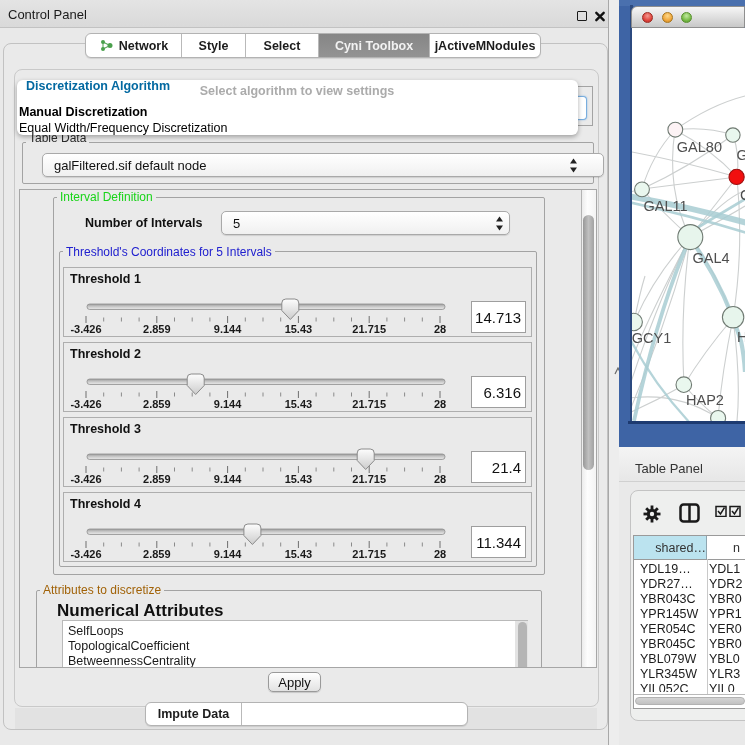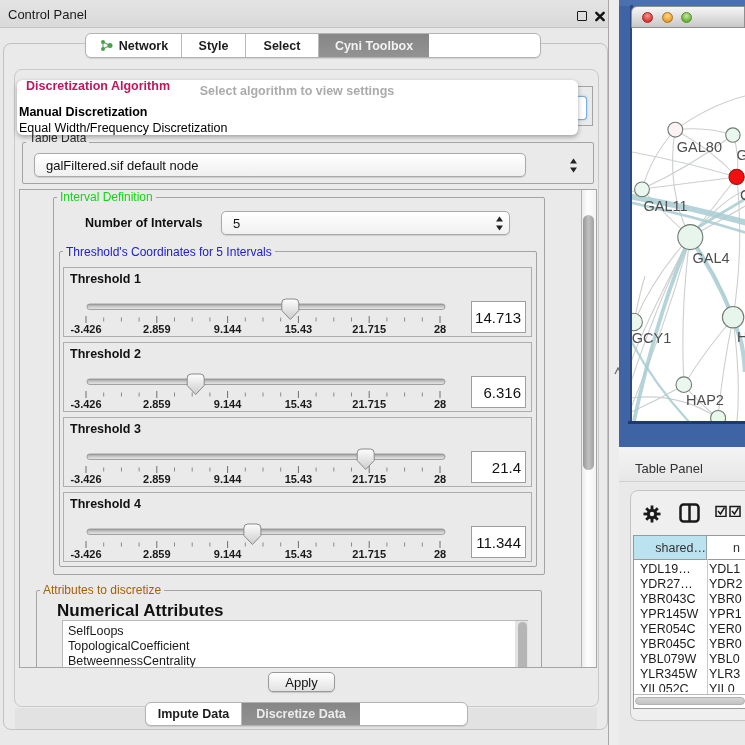--- a/index.html
+++ b/index.html
@@ -38,26 +38,27 @@
 <div class="abs" style="left:85px;top:33px;width:456px;height:25px;background:#fff;border:1px solid #b3b3b3;border-radius:6px;display:flex;overflow:hidden;box-shadow:0 1px 1px rgba(0,0,0,0.1)">
   <div class="tabseg" style="width:96px"><svg width="15" height="15" viewBox="0 0 15 15" style="margin-right:5px">
         <path d="M4 4 L11 7.5 M4 11 L11 7.5 M4 4 L4 11" fill="none" stroke="#5aa85c" stroke-width="1.1"></path>
         <circle cx="4" cy="4" r="2" fill="#4aa04c"></circle>
         <circle cx="4" cy="11" r="2" fill="#4aa04c"></circle>
         <circle cx="11" cy="7.5" r="2.5" fill="#4aa04c"></circle>
       </svg>Network</div>
   <div class="tabseg" style="width:64px">Style</div>
   <div class="tabseg" style="width:73px">Select</div>
   <div class="tabseg" style="width:110px;background:linear-gradient(180deg,#868686,#939393);color:#f2f2f2;border-right:none">Cyni Toolbox</div>
+  <div class="tabseg" style="width:111px;border-right:none;border-left:1px solid #b9b9b9">jActiveMNodules</div>
 </div>
 
 
 <div class="gbox" style="left:22px;top:141.5px;width:572px;height:42px"></div>
 <div class="glab" style="left:26px;top:131px;color:#2b2b2b">Table Data</div>
-<div class="combo" style="left:34px;top:153px;width:492px;height:24px">galFiltered.sif default node</div>
+<div class="combo" style="left:42px;top:153px;width:562px;height:24px">galFiltered.sif default node</div>
 <svg class="abs" style="left:569px;top:158px" width="9" height="15" viewBox="0 0 9 15">
     <path d="M4.5 0.5 L8 5.5 L1 5.5 Z" fill="#222"></path>
     <path d="M4.5 14.5 L8 9.5 L1 9.5 Z" fill="#222"></path>
   </svg>
 
 
 <div class="abs" style="left:18.5px;top:188.5px;width:578px;height:479px;border:1px solid #a6a6a6;background:#eaeaea"></div>
 
 <div class="abs" style="left:580.5px;top:189.5px;width:15px;height:477px;background:linear-gradient(90deg,#ececec,#fdfdfd 40%,#f3f3f3);border-left:1px solid #b3b3b3"></div>
 <div class="abs" style="left:582.5px;top:215px;width:11px;height:255px;background:linear-gradient(90deg,#989898,#c0c0c0 50%,#a2a2a2);border-radius:6px"></div>
@@ -247,38 +248,37 @@
   <div class="abs" style="left:57px;top:26px;font-size:17px;font-weight:bold;color:#111">Numerical Attributes</div>
   <div class="abs" style="left:62px;top:45px;width:466px;height:60px;background:#fff;border:1px solid #b9b9b9"></div>
   <div class="abs" style="left:68px;top:49px;font-size:12.5px;color:#1a1a1a">SelfLoops</div>
   <div class="abs" style="left:68px;top:64px;font-size:12.5px;color:#1a1a1a">TopologicalCoefficient</div>
   <div class="abs" style="left:68px;top:79px;font-size:12.5px;color:#1a1a1a">BetweennessCentrality</div>
   <div class="abs" style="left:514.5px;top:46px;width:13px;height:58px;background:#e3e3e3"></div>
   <div class="abs" style="left:518px;top:47px;width:9px;height:57px;background:#b5b5b5;border-radius:5px 5px 0 0"></div>
 </div>
 
 
-<div class="abs" style="left:268px;top:672px;width:67px;height:20px;background:linear-gradient(180deg,#ffffff,#e2e2e2);border:1px solid #9a9a9a;border-radius:5px;text-align:center;font-size:13px;color:#111;padding-top:2px;box-shadow:0 1px 1px rgba(0,0,0,0.15)">Apply</div>
+<div class="abs" style="left:268px;top:672px;width:53px;height:20px;background:linear-gradient(180deg,#ffffff,#e2e2e2);border:1px solid #9a9a9a;border-radius:5px;text-align:center;font-size:13px;color:#111;padding-top:2px;box-shadow:0 1px 1px rgba(0,0,0,0.15)">Apply</div>
 
 
 <div class="abs" style="left:15px;top:708px;width:582px;height:21px;background:#e2e2e2"></div>
 
 
 <div class="abs" style="left:145px;top:702px;width:323px;height:24px;background:#fff;border:1px solid #b3b3b3;border-radius:6px;display:flex;overflow:hidden;box-shadow:0 1px 1px rgba(0,0,0,0.1)">
   <div class="tabseg" style="width:96px">Impute Data</div>
-  <div class="tabseg" style="width:118px;background:linear-gradient(180deg,#868686,#939393);color:#ededed;border-right:none">Discretize Data</div>
 </div>
 
 
 <div class="abs" style="left:578px;top:86px;width:15px;height:40px;border-top:1px solid #a3a3a3;border-right:1px solid #a3a3a3;border-bottom:1px solid #a3a3a3"></div>
 <div class="abs" style="left:576px;top:96px;width:11px;height:24px;background:#fff;border:1.5px solid #79aede;border-left:none;border-radius:0 4px 4px 0;box-shadow:0 0 2px #8cb8e4"></div>
 
 
 <div class="abs" style="left:16.5px;top:80px;width:561px;height:55px;background:#fff;border-radius:6px;box-shadow:0 2px 5px rgba(0,0,0,0.32)"></div>
-<div class="abs" style="left:26px;top:79px;font-size:12.5px;font-weight:bold;color:#be185d">Discretization Algorithm</div>
+<div class="abs" style="left:26px;top:79px;font-size:12.5px;font-weight:bold;color:#0369a1">Discretization Algorithm</div>
 <div class="abs" style="left:16.5px;top:84px;width:561px;text-align:center;font-size:12.5px;font-weight:bold;color:#ababab">Select algorithm to view settings</div>
 <div class="abs" style="left:19px;top:105px;font-size:12.5px;font-weight:bold;color:#000">Manual Discretization</div>
 <div class="abs" style="left:19px;top:120.5px;font-size:12.5px;color:#000">Equal Width/Frequency Discretization</div>
 
 
 <div class="abs" style="left:608px;top:0;width:11px;height:745px;background:#ededed;border-left:1px solid #a8a8a8"></div>
 <svg class="abs" style="left:614px;top:367px" width="7" height="8" viewBox="0 0 7 8">
     <path d="M1 7 L4 1 L6 5" fill="none" stroke="#6a6a6a" stroke-width="1.2"></path>
   </svg>
 

